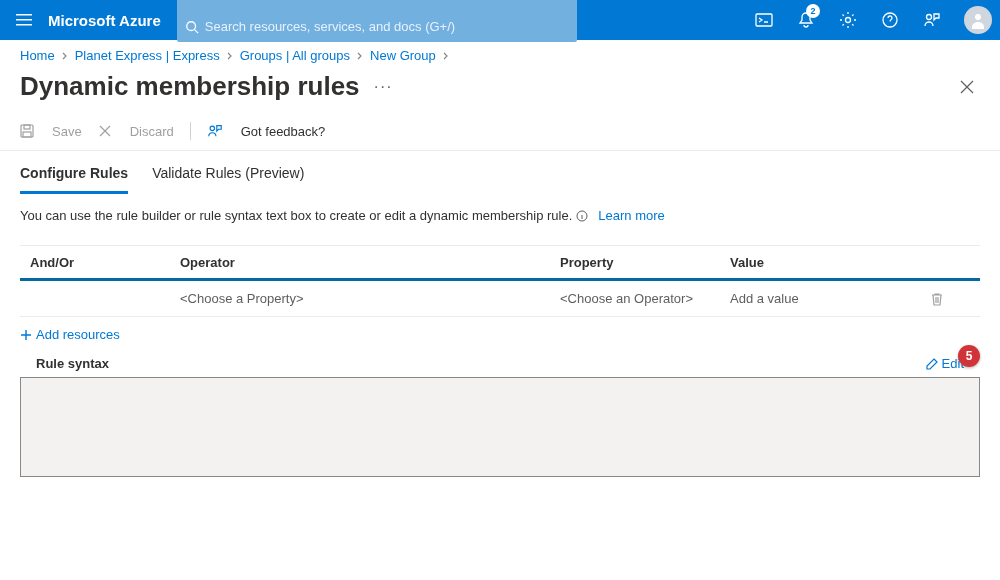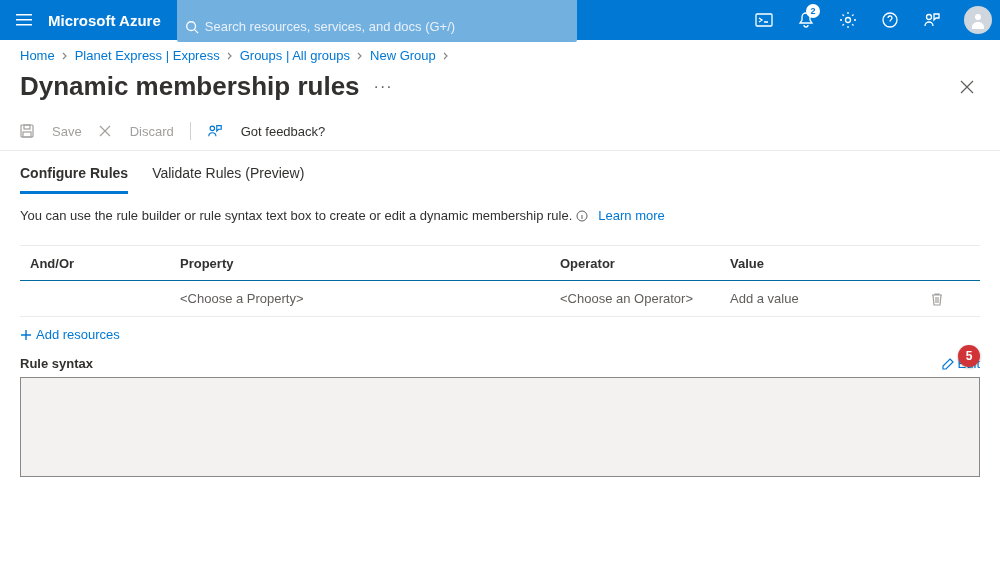--- a/index.html
+++ b/index.html
@@ -147,36 +147,36 @@
     }
     .rt-head, .rt-row {
       display: grid;
       grid-template-columns: 150px 1fr 170px 200px 40px;
       align-items: center;
       height: 36px;
       padding: 0 10px;
     }
     .rt-head {
       font-weight: 600;
-      border-bottom: 1px solid #0369a1;
+      border-bottom: 3px solid #0369a1;
       border-top: 1px solid #edebe9;
     }
     .rt-row { color: #605e5c; border-bottom: 1px solid #edebe9; }
     .ph { color: #605e5c; }
     .trash { color: #a19f9d; cursor: pointer; text-align: right; }
     .add-expr {
       color: #0078d4; cursor: pointer;
       display: inline-flex; align-items: center; gap: 4px;
       padding: 10px 20px;
       font-size: 13px;
     }
     
     .rule-syntax-head {
       display: flex; align-items: flex-end;
-      padding: 4px 20px 4px;
+      padding: 4px 36px 4px;
     }
     .rule-syntax-title { font-weight: 600; flex: 1; }
     .edit-link {
       color: #0078d4; cursor: pointer;
       display: flex; align-items: center; gap: 4px;
       font-size: 13px;
     }
     .syntax-box {
       margin: 2px 20px 20px;
       height: 100px;
@@ -341,22 +341,22 @@
         <path d="M6 5v4M6 3.2v.1"></path>
       </svg>
   </span>
   <span class="learn">Learn more</span>
 </div>
 
 
 <div class="rule-table">
   <div class="rt-head">
     <div>And/Or</div>
+    <div>Operator</div>
     <div>Property</div>
-    <div>Operator</div>
     <div>Value</div>
     <div></div>
   </div>
   <div class="rt-row">
     <div></div>
     <div class="ph">&lt;Choose a Property&gt;</div>
     <div class="ph">&lt;Choose an Operator&gt;</div>
     <div class="ph">Add a value</div>
     <div class="trash">
       <svg width="14" height="14" viewBox="0 0 14 14" fill="none" stroke="#a19f9d" stroke-width="1.2">

